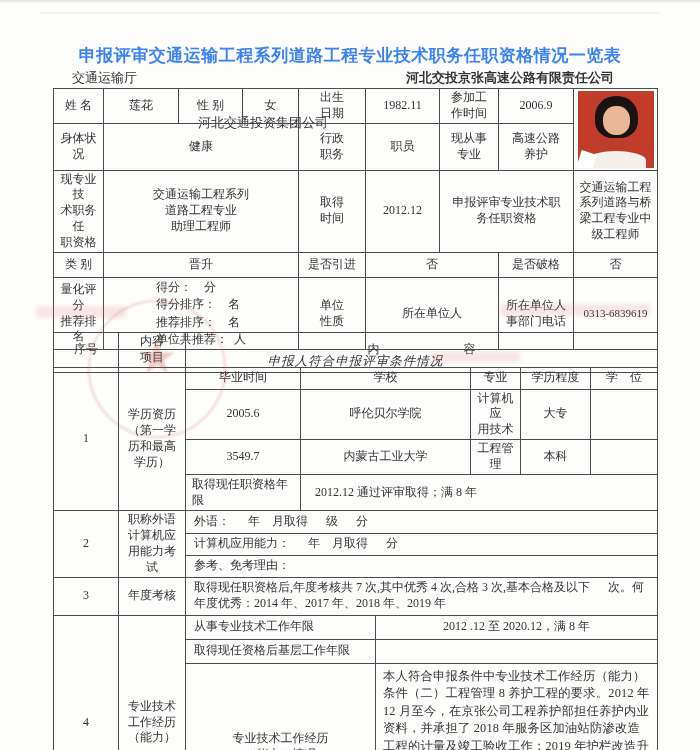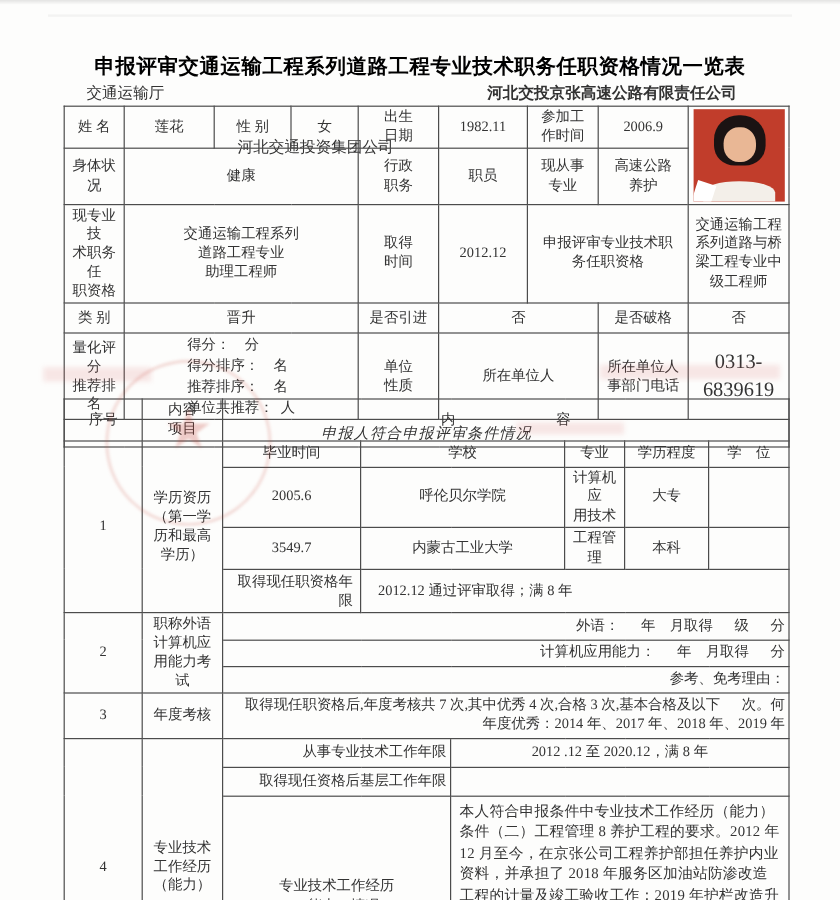--- a/index.html
+++ b/index.html
@@ -8,41 +8,41 @@
     background:#fdfdfc;
     font-family:"Liberation Serif","DejaVu Serif",serif;
     color:#3a3a3a;
   }
   .scan-edge{position:absolute;top:0;left:0;width:700px;height:4px;
     background:linear-gradient(to bottom,rgba(0,0,0,.10),rgba(0,0,0,0));}
   .scan-streak{position:absolute;top:12px;left:40px;width:620px;height:2px;
     background:rgba(0,0,0,.04);}
   .doc-title{
     position:absolute;top:44px;left:0;width:700px;text-align:center;
-    font-size:17px;font-weight:bold;color:#000000;letter-spacing:.5px;
+    font-size:17px;font-weight:bold;color:#3b82f6;letter-spacing:.5px;
   }
   .org-row{position:absolute;top:69px;left:0;width:700px;font-size:13px;color:#333;}
   .org-row span{position:absolute;white-space:nowrap;}
   .org-left{left:72px;}
   .org-mid{left:198px;margin-top:45px;}
   .org-right{left:406px;font-weight:bold;}
 
   table{border-collapse:collapse;table-layout:fixed;}
   td,th{
     border:1px solid #4c4c4c;
     font-size:12px;font-weight:normal;color:#333;
     text-align:center;vertical-align:middle;
     padding:1px 3px;line-height:1.32;
     overflow:hidden;
   }
   .t-top{position:absolute;left:53px;top:88px;width:604px;border-radius:21px;}
   .t-low{position:absolute;left:53px;top:332px;width:604px;}
   .pre{white-space:pre-wrap;}
-  .left{text-align:right;padding-left:8px;}
-  .small{font-size:17px;}
+  .left{text-align:left;padding-left:8px;}
+  .small{font-size:11px;}
   .band td{font-size:12.5px;letter-spacing:1px;font-style:italic;}
   .quant-block{display:inline-block;text-align:left;white-space:pre-wrap;line-height:1.45;}
   .para{
     text-align:left;font-size:12.3px;line-height:17.5px;
     padding:4px 7px;vertical-align:top;letter-spacing:.2px;
   }
   .qual-pad{padding:2px 6px;}
   .val-left{text-align:left;padding-left:14px;}
 
   

